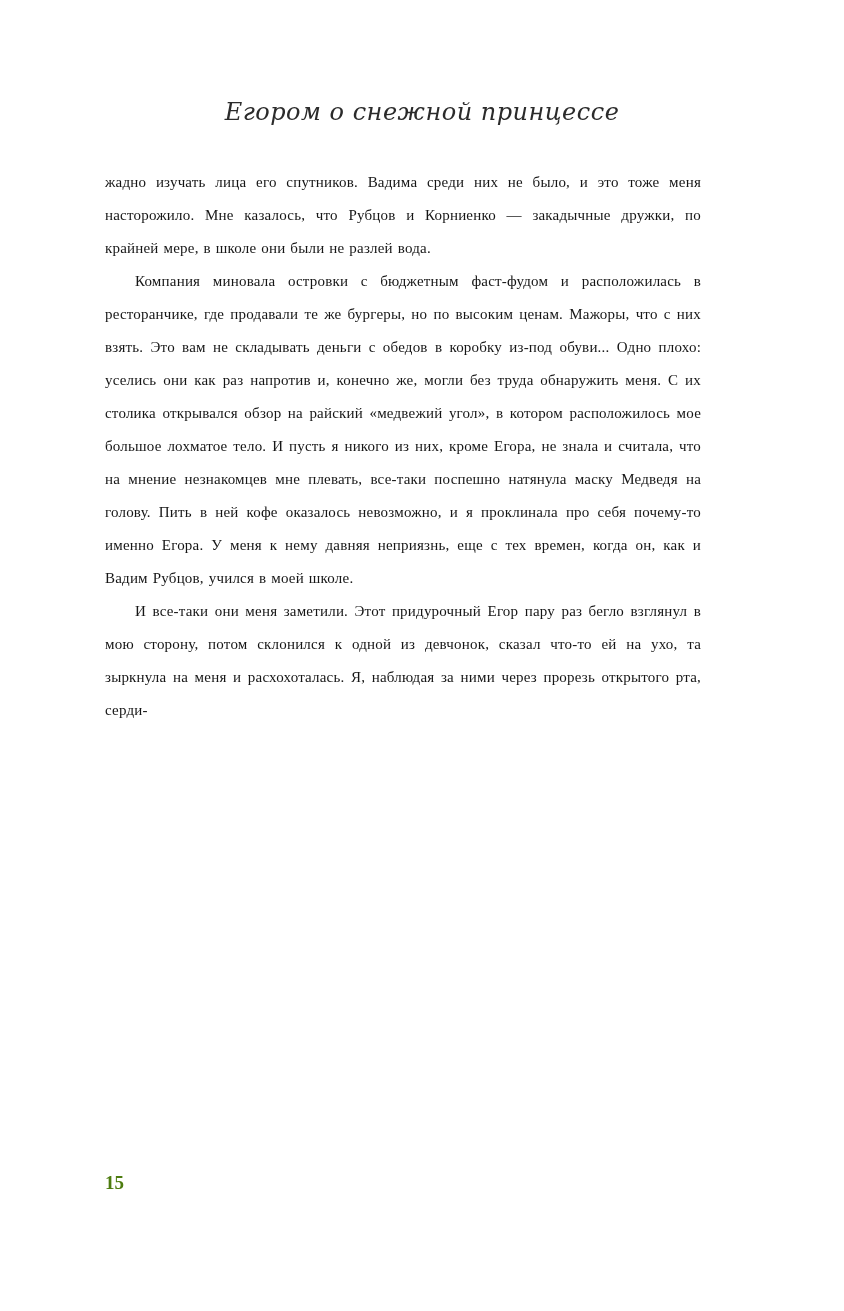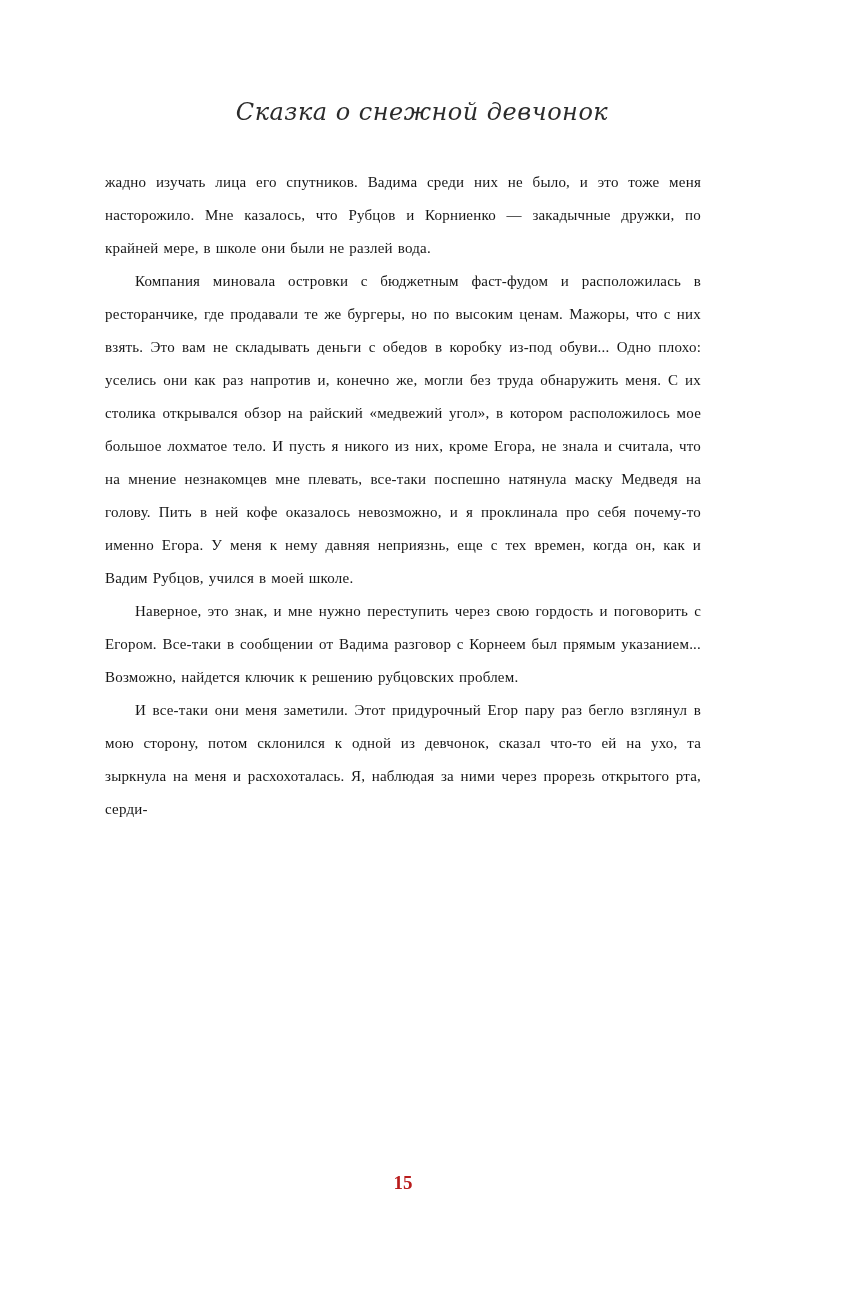--- a/index.html
+++ b/index.html
@@ -50,35 +50,34 @@
     text-indent: 30px;
   }
   .para.no-indent {
     text-indent: 0;
   }
   .page-number {
     position: absolute;
     top: 1172px;
     left: 105px;
     width: 596px;
-    text-align: center;
+    text-align: left;
     font-size: 19px;
     font-weight: bold;
-    color: #b91c1c;
+    color: #4d7c0f;
   }
 </style>
 </head>
 <body>
 
 <div class="book-page">
 
-  <div class="running-head">Сказка о снежной девчонок</div>
+  <div class="running-head">Егором о снежной принцессе</div>
 
   <div class="text-block">
     <p class="para no-indent">жадно изучать лица его спутников. Вадима среди них не было, и это тоже меня насторожило. Мне казалось, что Рубцов и Корниенко — закадычные дружки, по крайней мере, в школе они были не разлей вода.</p>
     <p class="para">Компания миновала островки с бюджетным фаст-фудом и расположилась в ресторанчике, где продавали те же бургеры, но по высоким ценам. Мажоры, что с них взять. Это вам не складывать деньги с обедов в коробку из-под обуви... Одно плохо: уселись они как раз напротив и, конечно же, могли без труда обнаружить меня. С их столика открывался обзор на райский «медвежий угол», в котором расположилось мое большое лохматое тело. И пусть я никого из них, кроме Егора, не знала и считала, что на мнение незнакомцев мне плевать, все-таки поспешно натянула маску Медведя на голову. Пить в ней кофе оказалось невозможно, и я проклинала про себя почему-то именно Егора. У меня к нему давняя неприязнь, еще с тех времен, когда он, как и Вадим Рубцов, учился в моей школе.</p>
-    <p class="para">Наверное, это знак, и мне нужно переступить через свою гордость и поговорить с Егором. Все-таки в сообщении от Вадима разговор с Корнеем был прямым указанием... Возможно, найдется ключик к решению рубцовских проблем.</p>
     <p class="para">И все-таки они меня заметили. Этот придурочный Егор пару раз бегло взглянул в мою сторону, потом склонился к одной из девчонок, сказал что-то ей на ухо, та зыркнула на меня и расхохоталась. Я, наблюдая за ними через прорезь открытого рта, серди-</p>
   </div>
 
   <div class="page-number">15</div>
 
 </div>
 
 </body></html>

